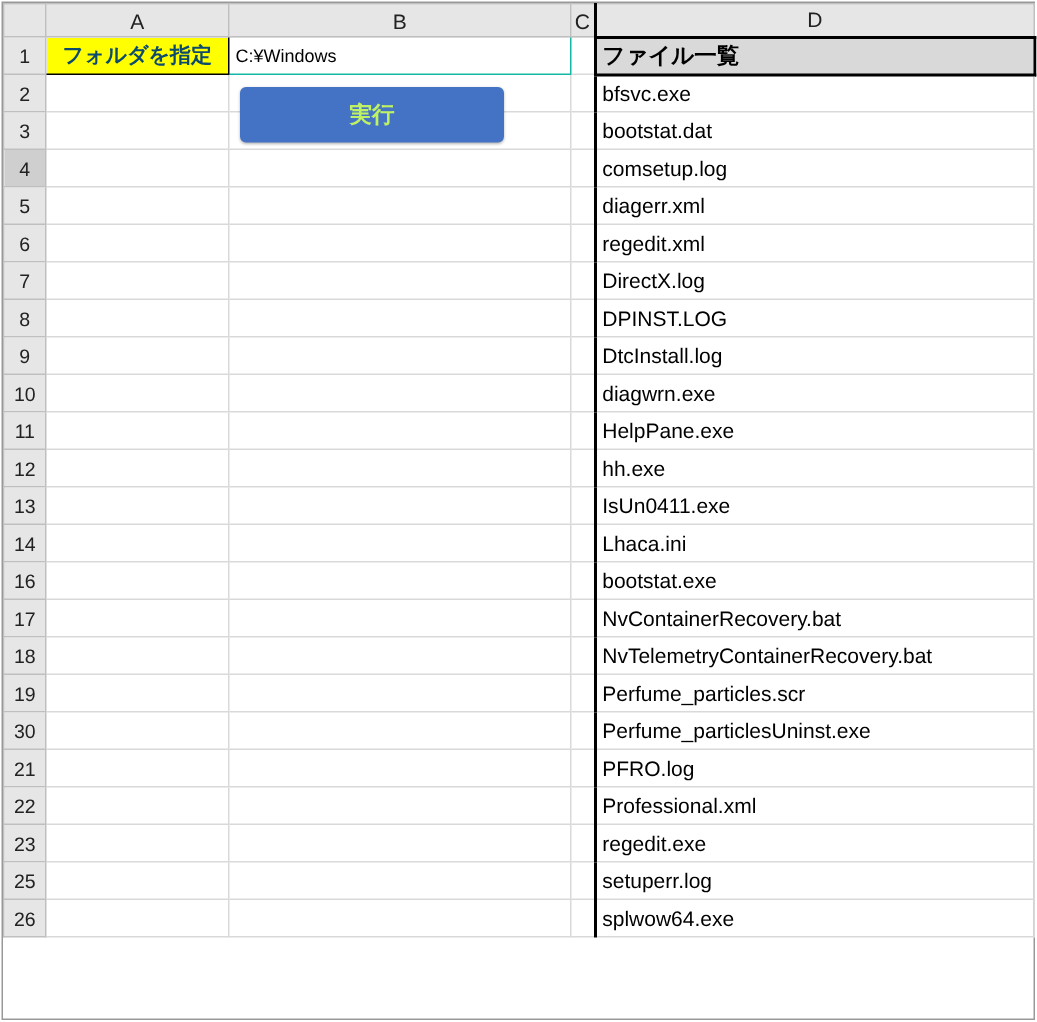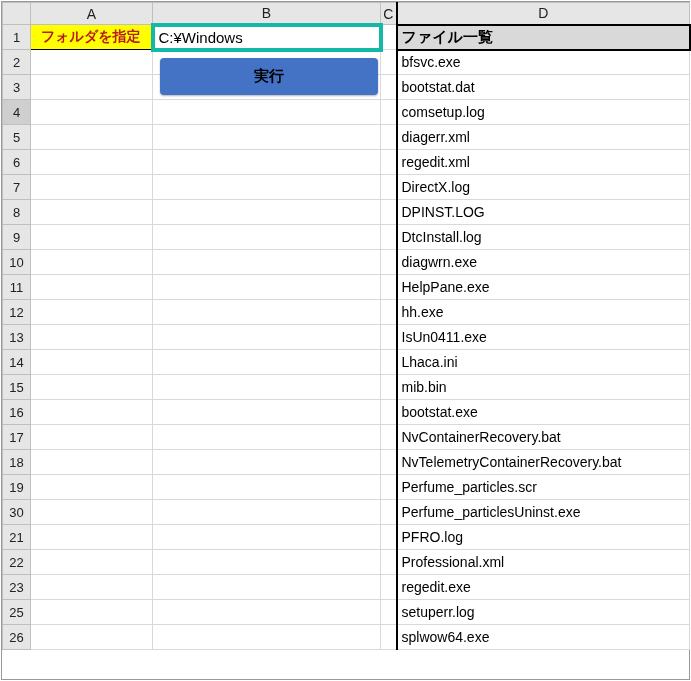--- a/index.html
+++ b/index.html
@@ -53,49 +53,49 @@
     background: #cfcfcf;
   }
   .corner {
     background: #e6e6e6;
     border-right: 1px solid #bfbfbf;
     border-bottom: 1px solid #bfbfbf;
   }
   
   .folder-label {
     background: #ffff00;
-    color: #b91c1c;
+    color: #0c4a6e;
     font-weight: bold;
     text-align: center;
     border: 1px solid #000;
     margin-top: 27px;
   }
   
   .path-cell {
-    border: 4px solid #14b8a6;
-    font-size: 15px;
+    border: 1px solid #14b8a6;
+    font-size: 12px;
     padding-left: 4px;
   }
   
   .filelist-header {
     background: #d9d9d9;
     border: 2px solid #000;
     text-align: left;
     font-weight: bold;
     font-size: 15px;
   }
   
   .exec-button {
     position: absolute;
     left: 158px;
     top: 56px;
-    width: 218px;
+    width: 176px;
     height: 37px;
     background: #4472c4;
-    color: #000000;
+    color: #bef264;
     border: none;
     border-radius: 4px;
     font-size: 15px;
     font-weight: bold;
     box-shadow: 0 1px 2px rgba(0,0,0,0.3);
     cursor: pointer;
     font-family: inherit;
   }
   
   .col-sep-left { border-right: 2px solid #000 !important; }
@@ -217,27 +217,20 @@
           <td class="filelist-cell col-sep-right">IsUn0411.exe</td>
         </tr>
         <tr>
           <td class="rowhead">14</td>
           <td></td>
           <td></td>
           <td class="col-sep-left"></td>
           <td class="filelist-cell col-sep-right">Lhaca.ini</td>
         </tr>
         <tr>
-          <td class="rowhead">15</td>
-          <td></td>
-          <td></td>
-          <td class="col-sep-left"></td>
-          <td class="filelist-cell col-sep-right">mib.bin</td>
-        </tr>
-        <tr>
           <td class="rowhead">16</td>
           <td></td>
           <td></td>
           <td class="col-sep-left"></td>
           <td class="filelist-cell col-sep-right">bootstat.exe</td>
         </tr>
         <tr>
           <td class="rowhead">17</td>
           <td></td>
           <td></td>

